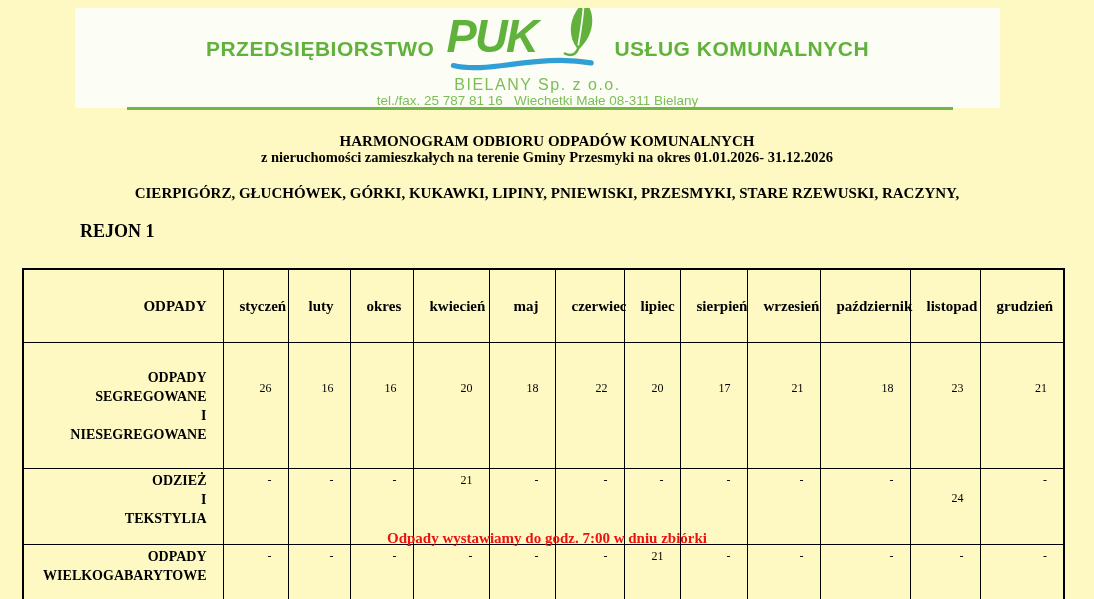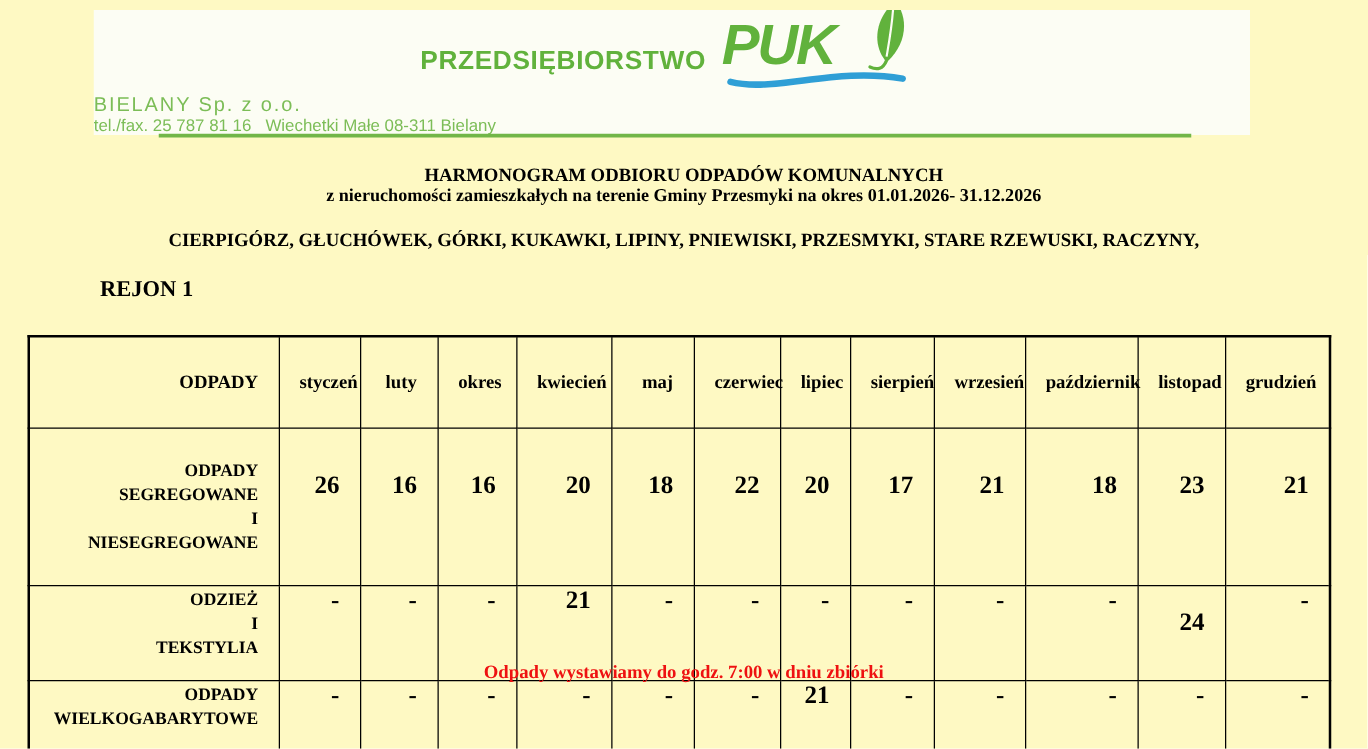--- a/index.html
+++ b/index.html
@@ -8,40 +8,40 @@
 
   
   .header-band{position:absolute;left:75px;top:8px;width:925px;height:100px;background:#fcfdf4;}
   .logo-row{height:68px;display:flex;justify-content:center;align-items:center;
             font-family:"Liberation Sans",sans-serif;}
   .brand-side{font-weight:bold;font-size:21px;letter-spacing:.5px;color:#61b23c;
               position:relative;top:7px;white-space:nowrap;}
   .brand-side.left{margin-right:6px;}
   .brand-side.right{margin-left:6px;}
   .logo-svg{display:block;}
-  .company-name{color:#7cbd57;font-family:"Liberation Sans",sans-serif;
+  .company-name{text-align:center;color:#7cbd57;font-family:"Liberation Sans",sans-serif;
                 font-size:16px;letter-spacing:1.5px;line-height:17px;}
-  .contact-line{color:#7cbd57;font-family:"Liberation Sans",sans-serif;
+  .contact-line{text-align:center;color:#7cbd57;font-family:"Liberation Sans",sans-serif;
                 font-size:13.5px;line-height:15px;white-space:pre;}
   .green-rule{position:absolute;left:52px;bottom:-2px;width:826px;height:3px;background:#72b648;}
 
   
   .title-block{position:absolute;top:133px;left:0;width:100%;text-align:center;
                font-weight:bold;font-size:15px;line-height:16px;}
   .subtitle{font-size:14.5px;}
   .localities{position:absolute;top:185px;left:0;width:100%;text-align:center;
               font-weight:bold;font-size:15px;line-height:17px;}
   .region{position:absolute;left:80px;top:221px;font-weight:bold;font-size:18px;}
 
   
   table.schedule{position:absolute;left:22px;top:268px;width:1041px;border-collapse:collapse;
                  table-layout:fixed;border:2px solid #000;}
   .schedule th,.schedule td{border:1px solid #000;text-align:right;padding:16px;}
   .schedule th{font-weight:bold;font-size:15px;height:40px;vertical-align:middle;}
-  .schedule td{font-size:20px;vertical-align:top;white-space:pre-line;line-height:18px;font-weight:bold;}
+  .schedule td{font-size:12px;vertical-align:top;white-space:pre-line;line-height:18px;}
   .schedule td.row-label{font-weight:bold;font-size:14px;line-height:19px;}
   .schedule tbody tr:nth-child(1){height:126px;}
   .schedule tbody tr:nth-child(2){height:56px;}
   .schedule tbody tr:nth-child(3){height:51px;}
   .schedule tbody tr:nth-child(1) td.value{padding-top:36px;}
   .schedule tbody tr:nth-child(1) td.row-label{vertical-align:middle;}
   .schedule tbody tr:nth-child(2) td,.schedule tbody tr:nth-child(3) td{padding-top:2px;}
 
   
   .footer-note{position:absolute;top:530px;left:0;width:100%;text-align:center;
@@ -62,20 +62,21 @@
 
         <text x="6" y="50" font-family="Liberation Sans, sans-serif" font-size="52" font-weight="bold" font-style="italic" fill="#61b23c" letter-spacing="-2">PUK</text>
 
         <g transform="translate(142,24) rotate(-32)">
           <path d="M0 26 C -2 6 14 -12 37 -15 C 39 7 23 24 2 28 Z" fill="#61b23c"></path>
           <path d="M3 24 C 11 15 22 3 32 -11" fill="none" stroke="#fcfdf4" stroke-width="2"></path>
           <path d="M1 27 C -6 32 -11 30 -15 24" fill="none" stroke="#61b23c" stroke-width="3" stroke-linecap="round"></path>
         </g>
       </svg>
 
+      <span class="brand-side right">USŁUG KOMUNALNYCH</span>
     </div>
 
     <div class="company-name">BIELANY Sp. z o.o.</div>
     <div class="contact-line">tel./fax. 25 787 81 16   Wiechetki Małe 08-311 Bielany</div>
     <div class="green-rule"></div>
   </div>
 
   <div class="title-block">
     <div>HARMONOGRAM ODBIORU ODPADÓW KOMUNALNYCH</div>
     <div class="subtitle">z nieruchomości zamieszkałych na terenie Gminy Przesmyki na okres 01.01.2026- 31.12.2026</div>

